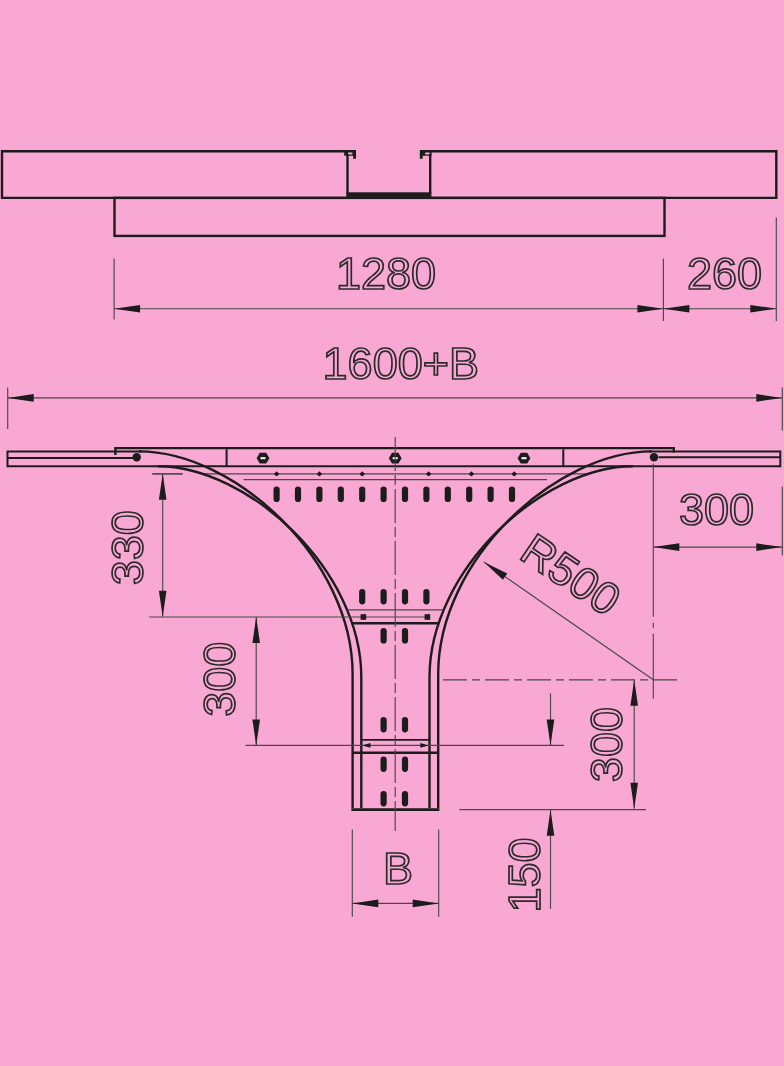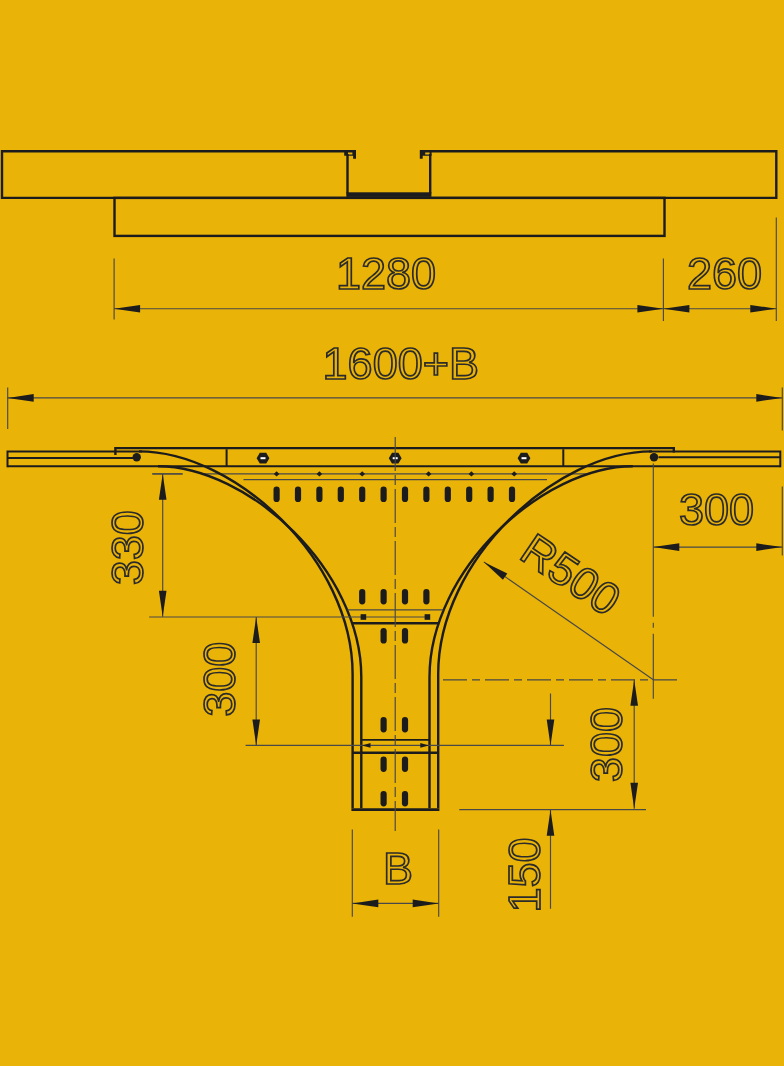--- a/index.html
+++ b/index.html
@@ -1,16 +1,16 @@
 <!DOCTYPE html>
 <html><head>
 <meta charset="utf-8">
 <style>
   html,body{margin:0;padding:0;background:#ffffff;}
-  .page{position:relative;width:784px;height:1066px;background:#eab308;overflow:hidden;}
+  .page{position:relative;width:784px;height:1066px;background:#f9a8d4;overflow:hidden;}
   svg{position:absolute;left:0;top:0;}
   text{font-family:"Liberation Sans",sans-serif;fill:none;stroke:#2b2b2b;stroke-width:1.7;}
 </style>
 </head>
 <body>
 <div class="page">
 <svg width="784" height="1066" viewBox="0 0 784 1066">
 <g stroke-linecap="butt">
 
 <g fill="none" stroke="#1c1c1c" stroke-width="2.4">

